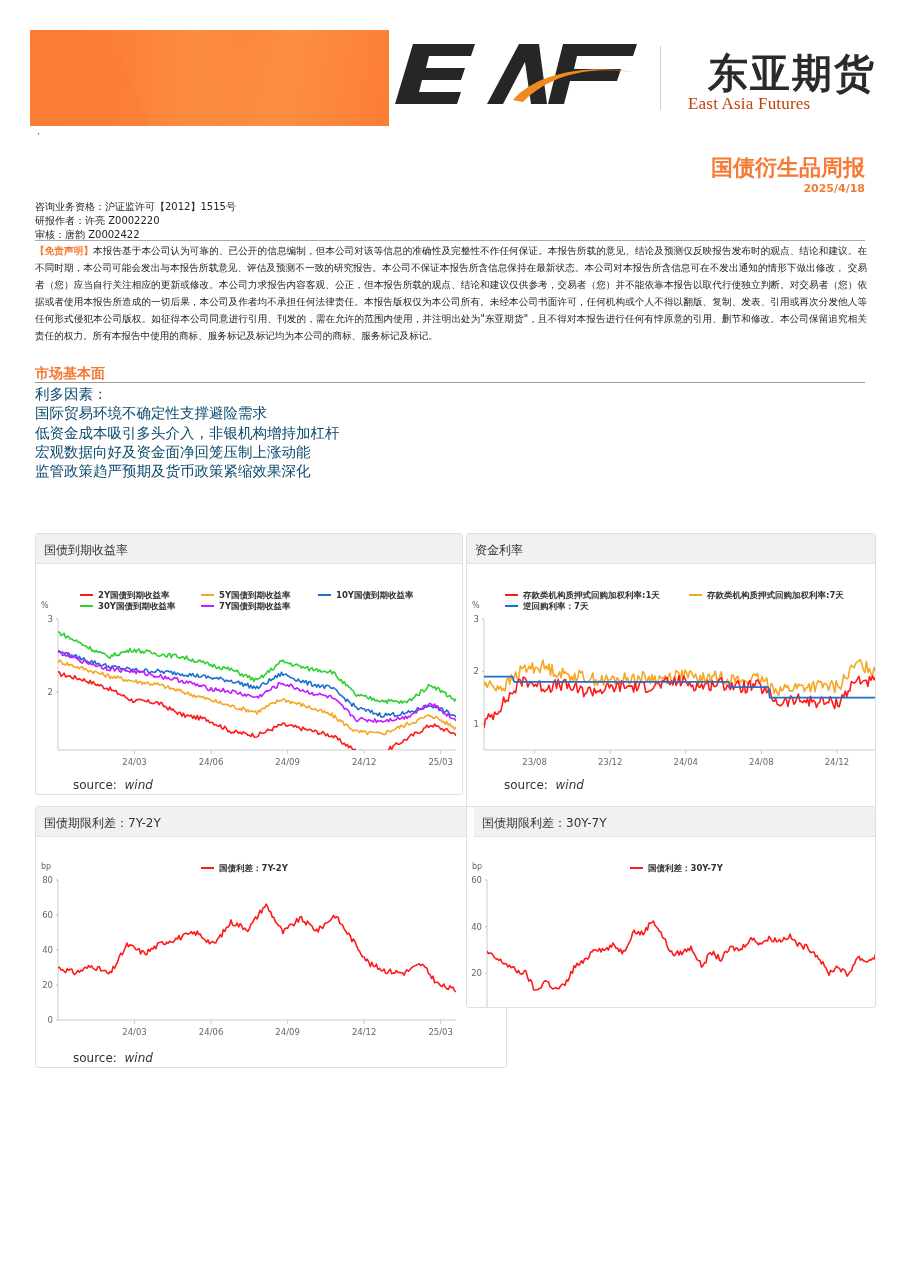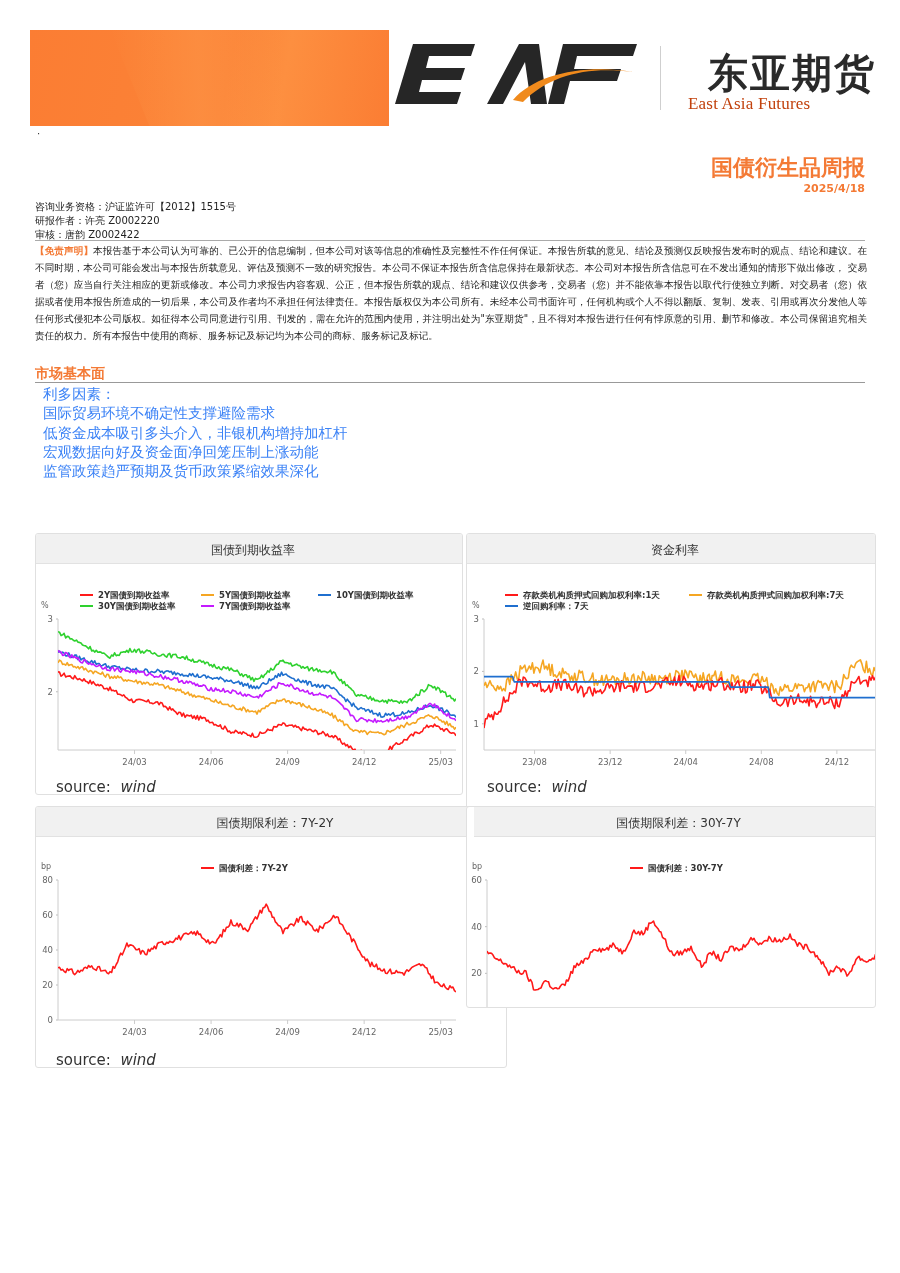--- a/index.html
+++ b/index.html
@@ -39,31 +39,31 @@
   .meta-rule { position: absolute; left: 35px; top: 240px; width: 830px; height: 1px; background: #aaa; }
   .disclaimer {
     position: absolute; left: 35px; top: 242px; width: 832px; font-size: 9.6px; line-height: 17px;
     color: #222; text-align: justify;
   }
   .disclaimer .tag { color: #f47a35; font-weight: bold; }
   .section-title {
     position: absolute; left: 35px; top: 365px; font-size: 14px; font-weight: bold; color: #f47a35;
   }
   .section-rule { position: absolute; left: 35px; top: 382px; width: 830px; height: 1px; background: #999; }
-  .fund-list { position: absolute; left: 43px; top: 385px; font-size: 14.5px; line-height: 19.3px; color: #3b82f6; list-style: none; }
+  .fund-list { position: absolute; left: 35px; top: 385px; font-size: 14.5px; line-height: 19.3px; color: #0c4a6e; list-style: none; }
   .panel {
     position: absolute; border: 1px solid #e0e0e0; border-radius: 3px; background: #fff;
     overflow: hidden;
   }
   .panel-head {
     height: 30px; background: #f1f1f1; border-bottom: 1px solid #e2e2e2;
-    font-size: 12px; color: #333; padding: 8px 0 0 8px; text-align: center;
+    font-size: 12px; color: #333; padding: 8px 0 0 8px;
   }
   .panel svg { position: absolute; left: 0; top: 31px; }
-  .source { position: absolute; left: 20px; font-size: 15px; color: #333; }
+  .source { position: absolute; left: 37px; font-size: 12px; color: #333; }
   .source i { font-style: italic; }
   .legend-text { font-size: 8.5px; font-weight: bold; fill: #333; }
   .tick-text { font-size: 8.5px; fill: #666; }
   .unit-text { font-size: 8px; fill: #666; }
 </style>
 </head>
 <body>
 
 <div class="banner"></div>
 

